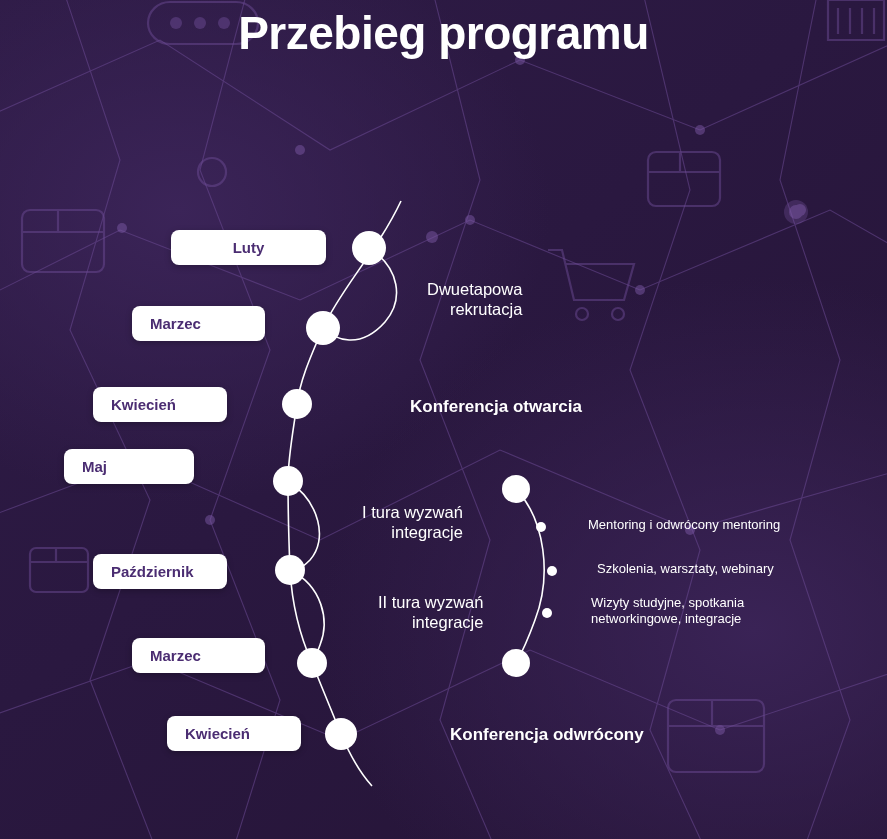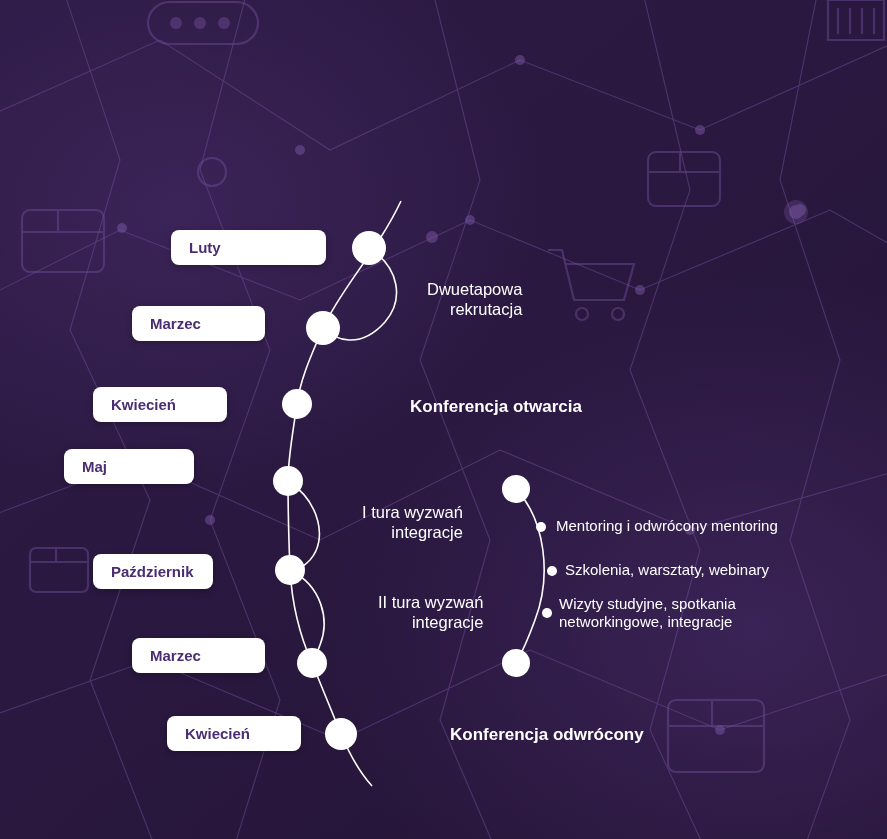--- a/index.html
+++ b/index.html
@@ -59,24 +59,25 @@
     white-space: pre-line;
     text-align: right;
   }
   .node-label.bold {
     font-weight: bold;
     font-size: 17px;
     margin-left: 42px;
   }
   .branch-label {
     position: absolute;
-    font-size: 15px;
+    font-size: 13px;
     line-height: 1.22;
     color: #ffffff;
     white-space: pre-line;
+    margin-left: 32px;
   }
 </style>
 </head>
 <body>
 
 <div id="root">
 
   <svg id="bg-deco" viewBox="0 0 887 839" preserveAspectRatio="none">
     <g stroke="#6b4a93" stroke-width="1.1" fill="none" opacity="0.55">
       <path d="M-20 120 L160 40 L330 150 L520 60 L700 130 L900 40"></path>
@@ -129,20 +130,21 @@
       <rect x="148" y="2" rx="22" width="110" height="42"></rect>
       <circle cx="176" cy="23" r="6" fill="#6b4a93" stroke="none"></circle>
       <circle cx="200" cy="23" r="6" fill="#6b4a93" stroke="none"></circle>
       <circle cx="224" cy="23" r="6" fill="#6b4a93" stroke="none"></circle>
 
       <circle cx="212" cy="172" r="14"></circle>
       <circle cx="796" cy="212" r="12" fill="#7a57a3" stroke="none" opacity="0.6"></circle>
     </g>
   </svg>
 
+  <div id="title">Przebieg programu</div>
 
   <svg id="timeline-svg" viewBox="0 0 887 839">
     <g stroke="#ffffff" stroke-width="1.6" fill="none">
 
       <path d="M401 201 C 378 250, 340 290, 323 328 C 308 362, 300 382, 297 404
                C 293 432, 288 458, 288 481 C 288 515, 289 545, 290 570
                C 292 604, 300 636, 312 663 C 322 688, 332 712, 341 734
                C 352 760, 362 775, 372 786"></path>
 
       <path d="M369 248 C 400 268, 404 300, 385 322 C 360 350, 335 340, 323 328"></path>
@@ -162,25 +164,25 @@
         <circle cx="341" cy="734" r="16" fill="#ffffff"></circle>
         <circle cx="516" cy="489" r="14" fill="#ffffff"></circle>
         <circle cx="516" cy="663" r="14" fill="#ffffff"></circle>
         <circle cx="541" cy="527" r="5" fill="#ffffff"></circle>
         <circle cx="552" cy="571" r="5" fill="#ffffff"></circle>
         <circle cx="547" cy="613" r="5" fill="#ffffff"></circle>
       </g>
   </svg>
 
   <div id="month-layer">
-      <div class="month-pill" style="left: 171px; top: 230px; width: 155px;"><span>Luty</span></div>
+      <div class="month-pill" style="left: 171px; top: 230px; width: 155px; text-align: center;"><span>Luty</span></div>
       <div class="month-pill" style="left: 132px; top: 306px; width: 133px;"><span>Marzec</span></div>
       <div class="month-pill" style="left: 93px; top: 387px; width: 134px;"><span>Kwiecień</span></div>
       <div class="month-pill" style="left: 64px; top: 449px; width: 130px;"><span>Maj</span></div>
-      <div class="month-pill" style="left: 93px; top: 554px; width: 120px;"><span>Październik</span></div>
+      <div class="month-pill" style="left: 93px; top: 554px; width: 134px;"><span>Październik</span></div>
       <div class="month-pill" style="left: 132px; top: 638px; width: 133px;"><span>Marzec</span></div>
       <div class="month-pill" style="left: 167px; top: 716px; width: 134px;"><span>Kwiecień</span></div>
     </div>
   <div id="milestone-layer">
       <div class="node-label" style="left: 427px; top: 279px;">Dwuetapowa
 rekrutacja</div>
       <div class="node-label bold" style="left: 368px; top: 396px;">Konferencja otwarcia</div>
       <div class="node-label" style="left: 362px; top: 502px;">I tura wyzwań
 integracje</div>
       <div class="node-label" style="left: 378px; top: 592px;">II tura wyzwań

